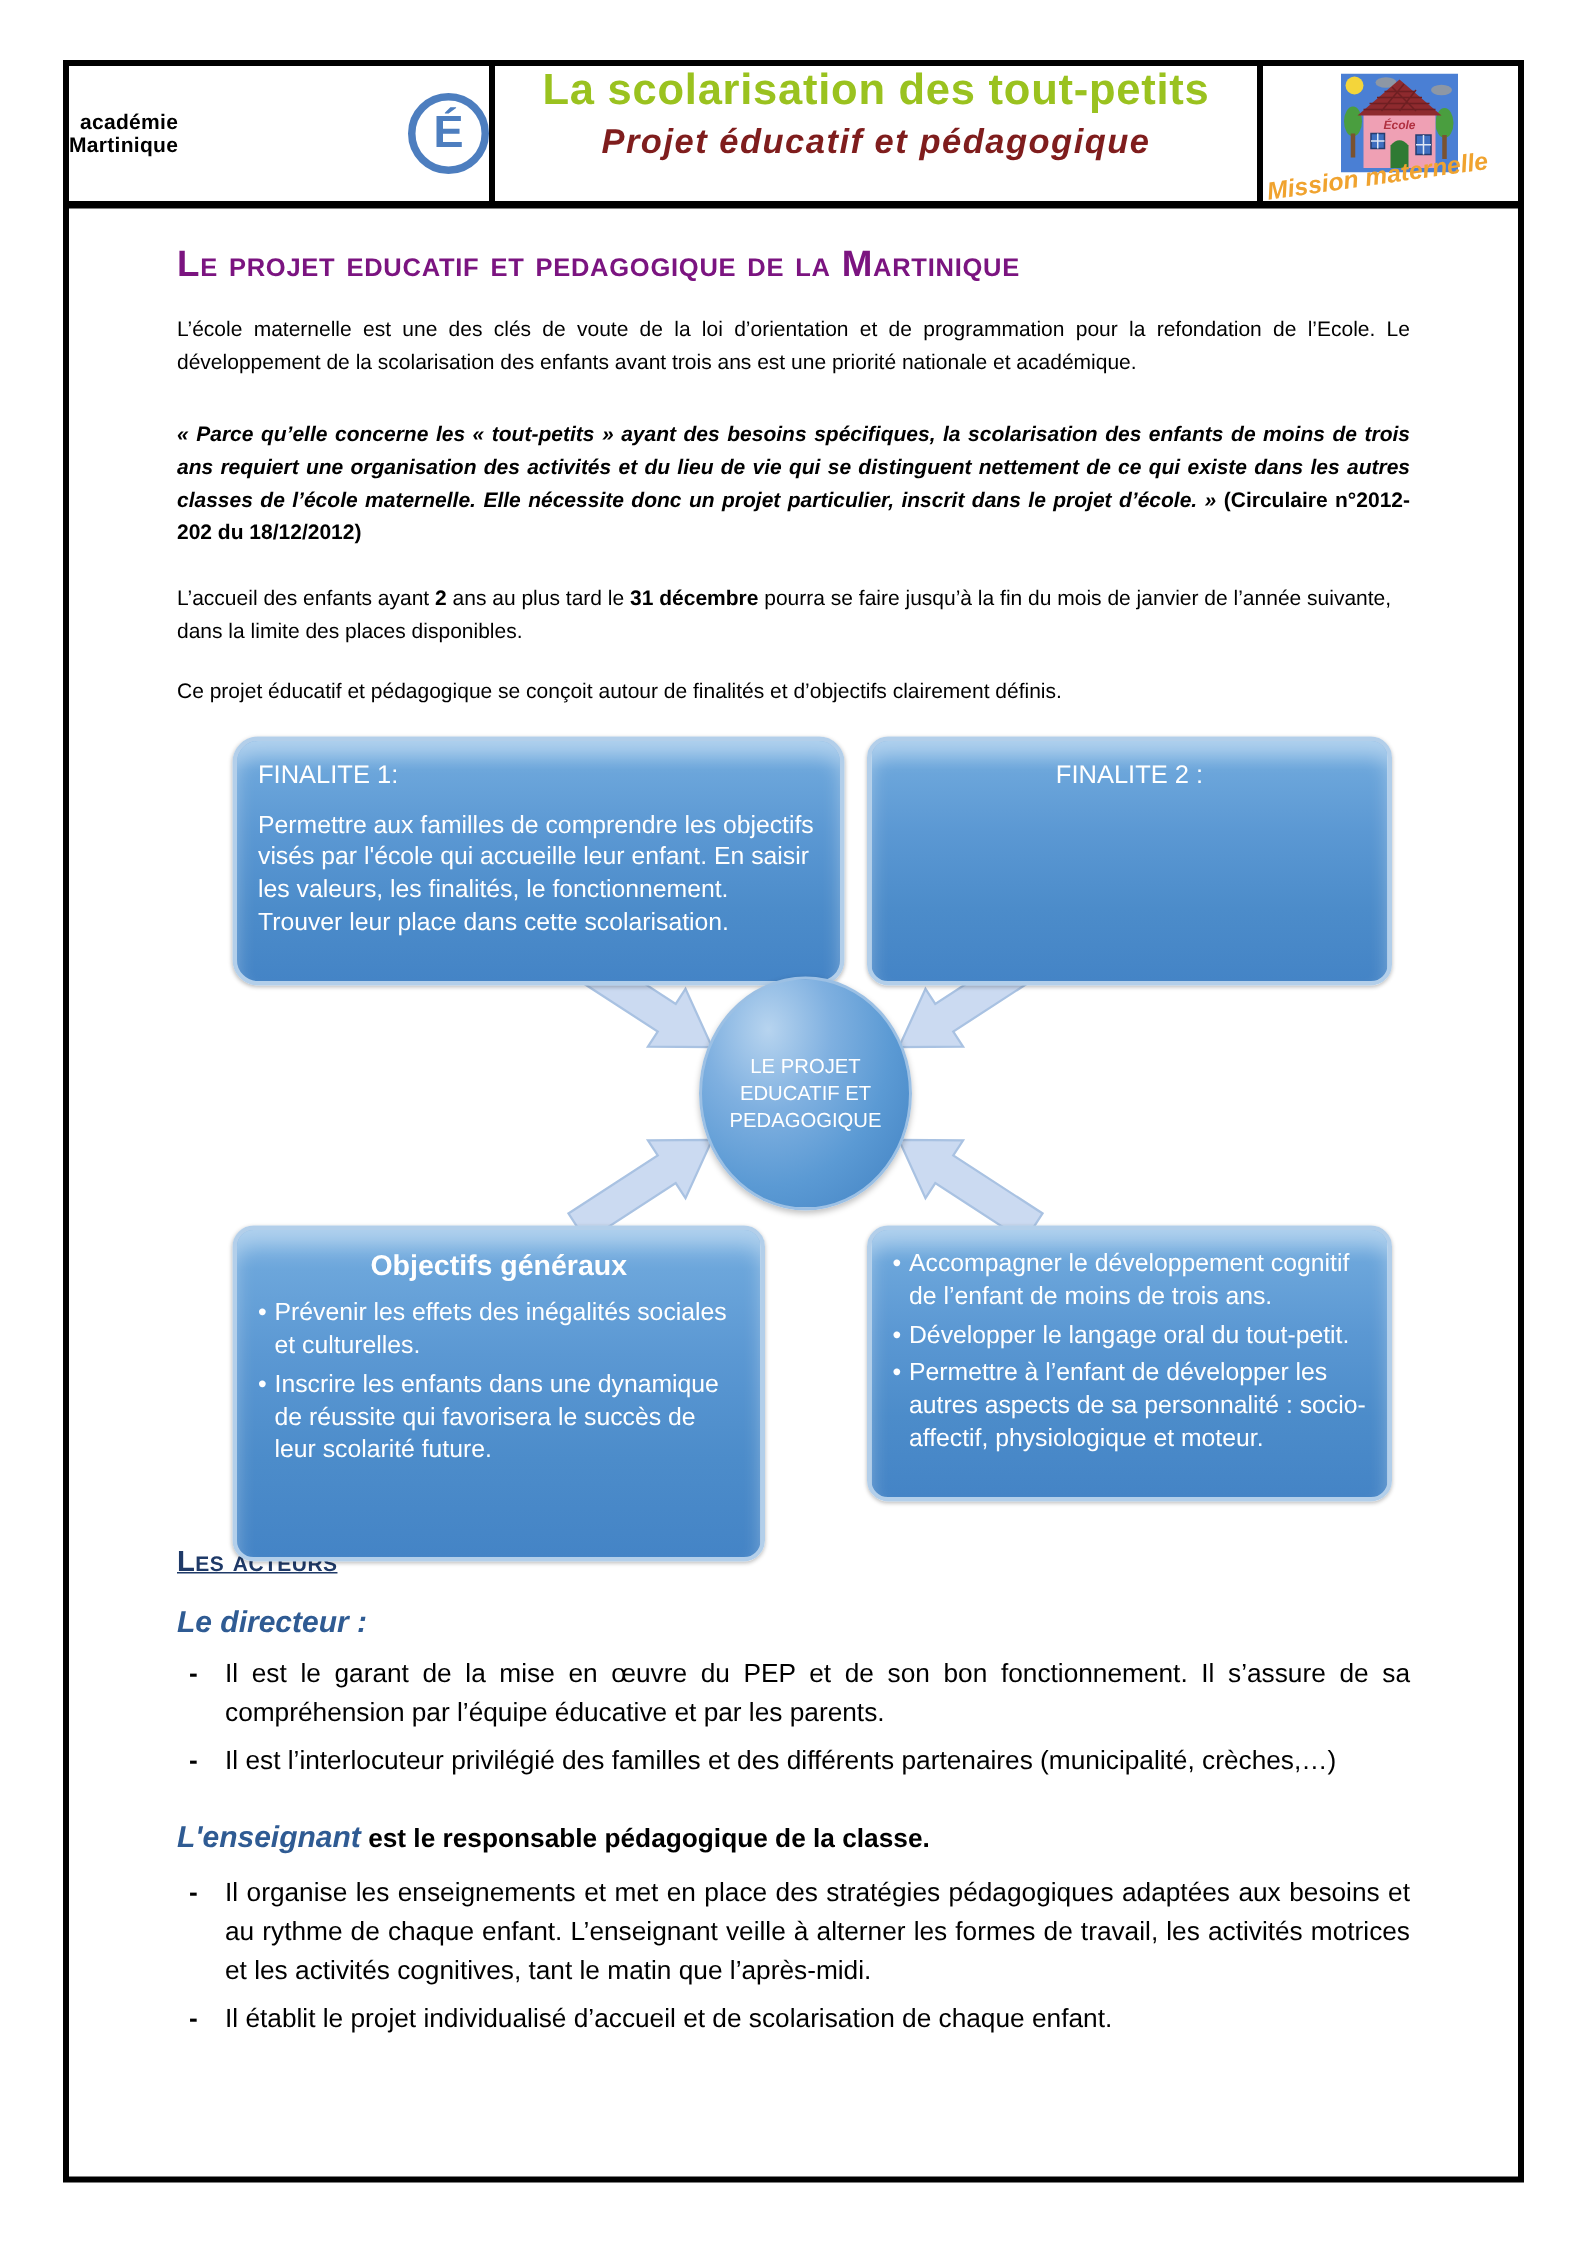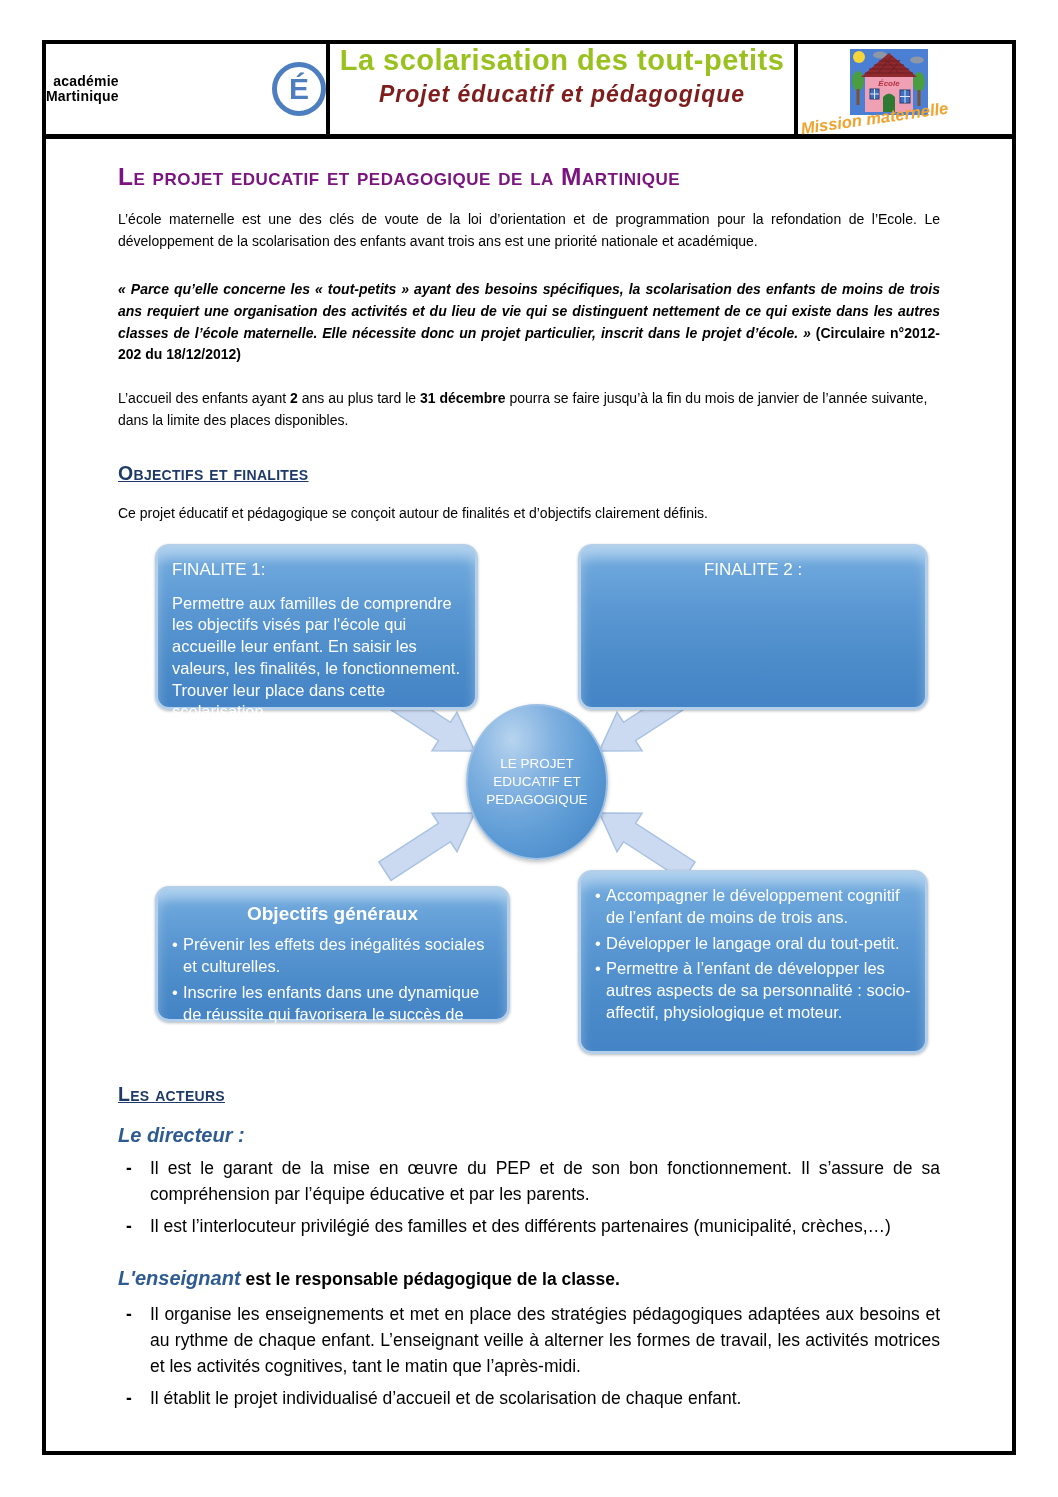--- a/index.html
+++ b/index.html
@@ -25,21 +25,21 @@
     width:54px; height:54px; border:5px solid #4d7ebf; border-radius:50%;
     display:flex; align-items:center; justify-content:center;
     color:#4d7ebf; font-size:30px; font-weight:bold; background:#fff;
   }
   .h-title {
     flex:1; border-right:4px solid #000;
     display:flex; flex-direction:column; align-items:center; gap:4px;
   }
   .doc-title { color:#9ac21f; font-weight:bold; font-size:29px; letter-spacing:.5px; }
   .doc-subtitle { color:#7f1d1d; font-weight:bold; font-style:italic; font-size:23px; letter-spacing:1px; }
-  .h-mission { width:214px; position:relative; }
+  .h-mission { width:170px; position:relative; }
   .house-svg { position:absolute; left:52px; top:5px; }
   .mission-label {
     position:absolute; left:2px; top:62px; width:190px;
     color:#f0a32f; font-size:16.5px; font-weight:bold; font-style:italic;
     transform:rotate(-8deg);
     white-space:nowrap;
   }
   
   .content { padding:0 72px; }
   .main-title {
@@ -72,23 +72,23 @@
   .sa-li .bullet-marker { width:11px; flex:none; }
   .sa-circle {
     position:absolute; z-index:2; left:348px; top:162px; width:142px; height:156px;
     border-radius:50%;
     background:radial-gradient(ellipse at 32% 22%, #b7d4ef 0%, #7fb0e0 32%, #5b9ad4 62%, #4080c1 100%);
     border:2px solid #9cc0e4;
     box-shadow:0 2px 4px rgba(0,0,0,.25);
     display:flex; align-items:center; justify-content:center;
     text-align:center; color:#fff; font-size:13.5px; line-height:1.35; padding:0 12px;
   }
-  .box-f1 { left:37px;  top:2px;   width:323px; height:166px; }
+  .box-f1 { left:37px;  top:2px;   width:408px; height:166px;border-radius:17px; }
   .box-f2 { left:460px; top:2px;   width:350px; height:166px; }
-  .box-og { left:37px;  top:344px; width:355px; height:136px; }
+  .box-og { left:37px;  top:328px; width:355px; height:224px; }
   .box-os { left:460px; top:328px; width:350px; height:184px; }
   
   .role-title { margin-top:18px; color:#2f5b93; font-weight:bold; font-style:italic; font-size:20px; }
   .dash-list { margin-top:8px; list-style:none; }
   .dash-li { display:flex; margin-bottom:5px; font-size:17.5px; line-height:1.5; }
   .dash-li .dash-marker { width:32px; padding-left:8px; flex:none; font-weight:bold; }
   .dash-li .dash-text { flex:1; text-align:justify; }
   .enseignant-line { margin-top:24px; font-size:17.5px; line-height:1.5; }
   .enseignant-lead { color:#2f5b93; font-weight:bold; font-style:italic; font-size:20px; }
 </style>
@@ -140,21 +140,20 @@
   <div class="content">
 
     <h1 class="main-title">Le projet educatif et pedagogique de la Martinique</h1>
 
     <p class="para">L’école maternelle est une des clés de voute de la loi d’orientation et de programmation pour la refondation de l’Ecole. Le développement de la scolarisation des enfants avant trois ans est une priorité nationale et académique.</p>
 
     <p class="para quote"><span>« Parce qu’elle concerne les « tout-petits » ayant des besoins spécifiques, la scolarisation des enfants de moins de trois ans requiert une organisation des activités et du lieu de vie qui se distinguent nettement de ce qui existe dans les autres classes de l’école maternelle. Elle nécessite donc un projet particulier, inscrit dans le projet d’école. »  </span><span class="quote-source">(Circulaire n°2012-202 du 18/12/2012)</span></p>
 
     <p class="para accueil"><span>L’accueil des enfants ayant </span><span class="bold-seg">2</span><span> ans au plus tard le </span><span class="bold-seg">31 décembre</span><span>  pourra se faire jusqu’à la fin du mois de janvier de l’année suivante, dans la limite des places disponibles.</span></p>
 
-    <h2 class="section-heading">Objectifs et finalites</h2>
 
     <p class="para">Ce projet éducatif et pédagogique se conçoit autour de finalités et d’objectifs clairement définis.</p>
 
     <div class="diagram">
 
       <svg class="arrows-svg" width="862" height="515" viewBox="0 0 862 515">
         <g fill="#cbdaf1" stroke="#a9c2e2" stroke-width="1.5">
           <polygon points="-105,-11 -34,-11 -34,-23 2,0 -34,23 -34,11 -105,11" transform="translate(355,208) rotate(33)"></polygon>
           <polygon points="-105,-11 -34,-11 -34,-23 2,0 -34,23 -34,11 -105,11" transform="translate(483,208) rotate(147)"></polygon>
           <polygon points="-105,-11 -34,-11 -34,-23 2,0 -34,23 -34,11 -105,11" transform="translate(355,272) rotate(-33)"></polygon>

